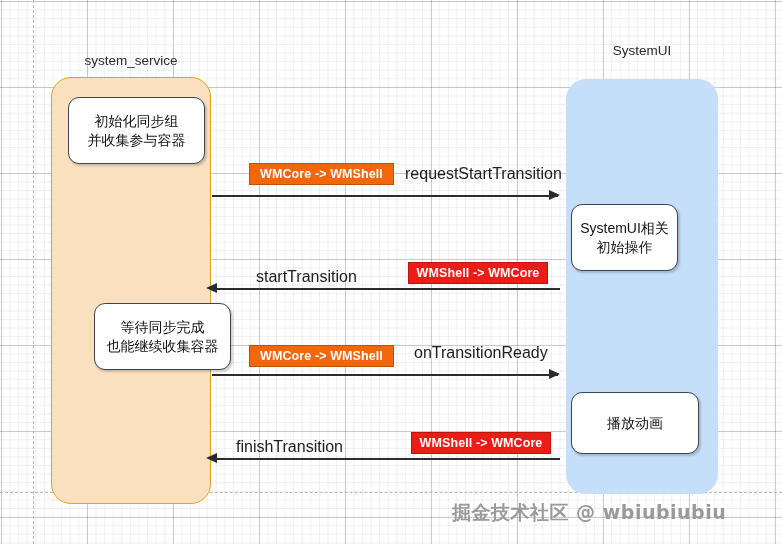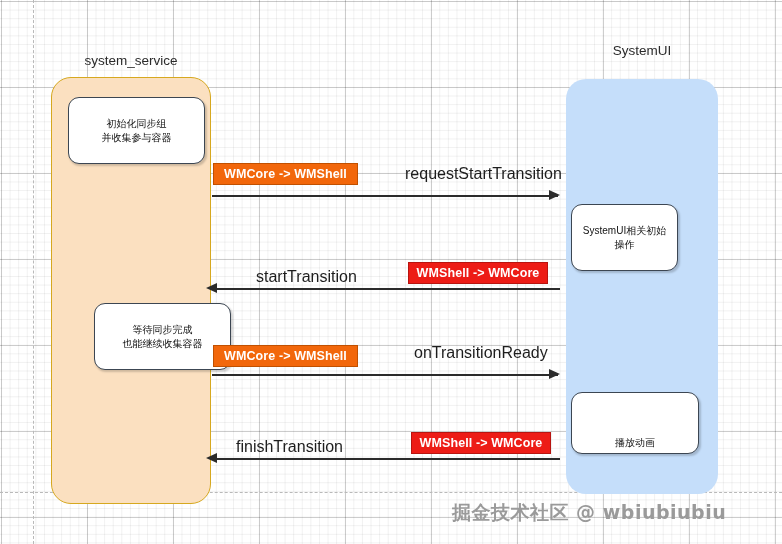--- a/index.html
+++ b/index.html
@@ -71,21 +71,21 @@
   .abox {
     position: absolute;
     box-sizing: border-box;
     background: #ffffff;
     border: 1.7px solid #3c4652;
     border-radius: 11px;
     display: flex;
     align-items: center;
     justify-content: center;
     text-align: center;
-    font-size: 10px;
+    font-size: 14px;
     line-height: 1.35;
     color: #121212;
     padding: 4px 8px;
     box-shadow: 1.5px 2px 2px rgba(0,0,0,0.18);
   }
 
   
   .arrow-line {
     position: absolute;
     height: 0;
@@ -124,20 +124,21 @@
     color: #ffffff;
     white-space: nowrap;
     display: flex;
     align-items: center;
     justify-content: center;
     letter-spacing: 0.1px;
   }
   .tag-orange {
     background: #f2670b;
     border: 1px solid #c15000;
+    margin-left: 36px;
   }
   .tag-red {
     background: #ed1c16;
     border: 1px solid #b81410;
   }
 
   .watermark {
     position: absolute;
     font-size: 19px;
     color: #9a9a9a;
@@ -169,21 +170,21 @@
 
   <div class="abox" style="left:68px; top:303px; width:137px; height:67px;margin-left:26px;">
     <span style="white-space:pre-line;">等待同步完成
 也能继续收集容器</span>
   </div>
 
   <div class="abox" style="left:571px; top:204px; width:107px; height:67px;">
     <span>SystemUI相关初始操作</span>
   </div>
 
-  <div class="abox" style="left:571px; top:392px; width:128px; height:62px;align-items:flex-end;">
+  <div class="abox" style="left:571px; top:392px; width:128px; height:62px;">
     <span>播放动画</span>
   </div>
 
   <div class="arrow-line" style="left:212px; top:195px; width:346px;"></div>
   <div class="arrow-head right" style="left:549px; top:189.5px;"></div>
   <div class="msg-label" style="left:405px; top:165px;">requestStartTransition</div>
   <div class="tag tag-orange" style="left:213px; top:163px; width:145px; height:22px;">WMCore  -&gt; WMShell</div>
 
   <div class="arrow-line" style="left:216px; top:288px; width:344px;"></div>
   <div class="arrow-head left" style="left:206px; top:282.5px;"></div>

